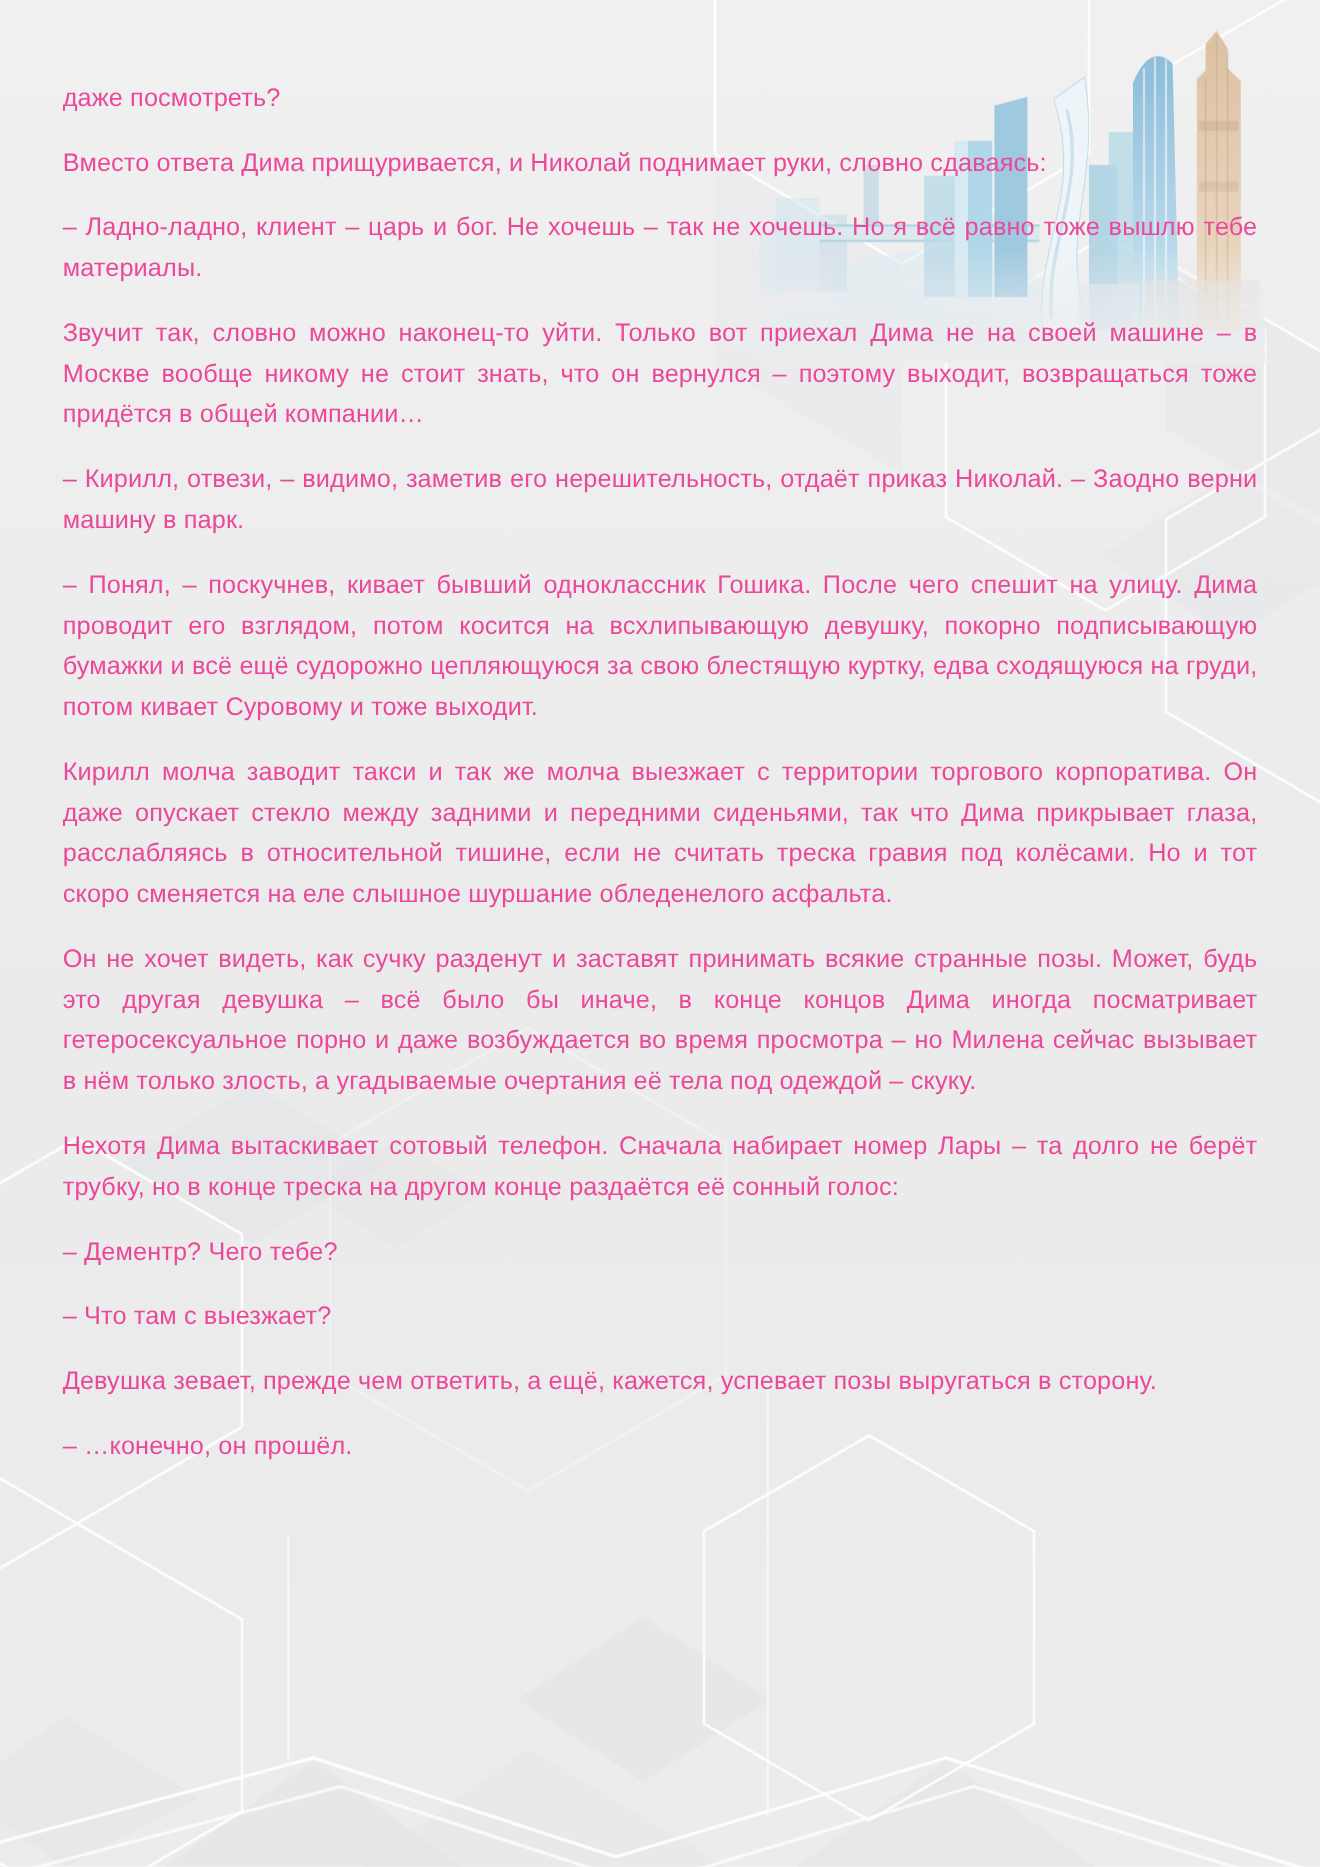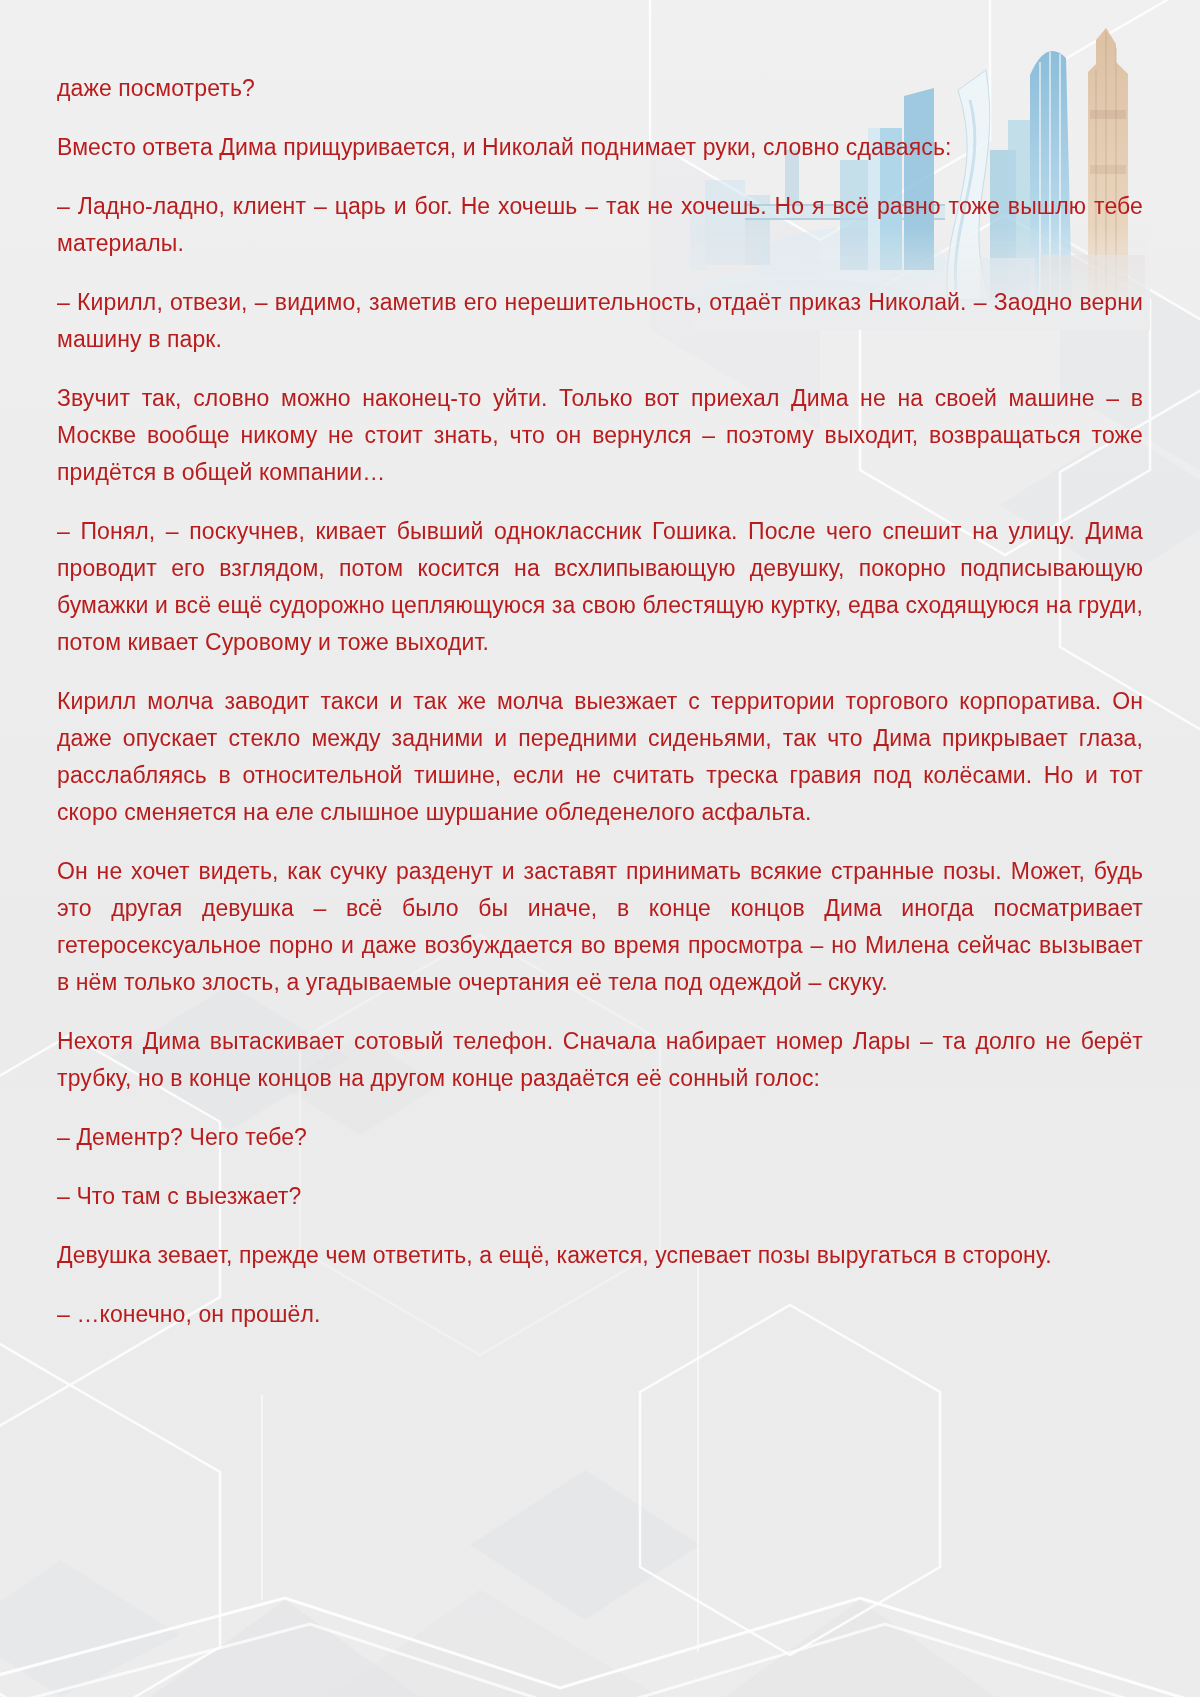--- a/index.html
+++ b/index.html
@@ -11,21 +11,21 @@
   .bg-svg{position:absolute;top:0;left:0;width:1200px;height:1697px;}
   .skyline-svg{position:absolute;top:0;left:690px;width:460px;height:330px;}
   .content{
     position:relative;
     padding:70px 57px 0 57px;
   }
   .para{
     margin:0 0 22px 0;
     font-size:23px;
     line-height:37px;
-    color:#b91c1c;
+    color:#ec4899;
     text-align:justify;
     letter-spacing:.1px;
   }
 </style>
 </head>
 <body>
 
 <svg class="bg-svg" viewBox="0 0 1200 1697" xmlns="http://www.w3.org/2000/svg" aria-hidden="true">
 
   <g>
@@ -121,23 +121,23 @@
   </g>
 
   <rect x="0" y="225" width="460" height="105" fill="url(#fadeG)"></rect>
 </svg>
 
 <div class="content">
 
 <p class="para">даже посмотреть?</p>
     <p class="para">Вместо ответа Дима прищуривается, и Николай поднимает руки, словно сдаваясь:</p>
     <p class="para">– Ладно-ладно, клиент – царь и бог. Не хочешь – так не хочешь. Но я всё равно тоже вышлю тебе материалы.</p>
+    <p class="para">Звучит так, словно можно наконец-то уйти. Только вот приехал Дима не на своей машине – в Москве вообще никому не стоит знать, что он вернулся – поэтому выходит, возвращаться тоже придётся в общей компании…</p>
     <p class="para">– Кирилл, отвези, – видимо, заметив его нерешительность, отдаёт приказ Николай. – Заодно верни машину в парк.</p>
-    <p class="para">Звучит так, словно можно наконец-то уйти. Только вот приехал Дима не на своей машине – в Москве вообще никому не стоит знать, что он вернулся – поэтому выходит, возвращаться тоже придётся в общей компании…</p>
     <p class="para">– Понял, – поскучнев, кивает бывший одноклассник Гошика. После чего спешит на улицу. Дима проводит его взглядом, потом косится на всхлипывающую девушку, покорно подписывающую бумажки и всё ещё судорожно цепляющуюся за свою блестящую куртку, едва сходящуюся на груди, потом кивает Суровому и тоже выходит.</p>
     <p class="para">Кирилл молча заводит такси и так же молча выезжает с территории торгового корпоратива. Он даже опускает стекло между задними и передними сиденьями, так что Дима прикрывает глаза, расслабляясь в относительной тишине, если не считать треска гравия под колёсами. Но и тот скоро сменяется на еле слышное шуршание обледенелого асфальта.</p>
     <p class="para">Он не хочет видеть, как сучку разденут и заставят принимать всякие странные позы. Может, будь это другая девушка – всё было бы иначе, в конце концов Дима иногда посматривает гетеросексуальное порно и даже возбуждается во время просмотра – но Милена сейчас вызывает в нём только злость, а угадываемые очертания её тела под одеждой – скуку.</p>
-    <p class="para">Нехотя Дима вытаскивает сотовый телефон. Сначала набирает номер Лары – та долго не берёт трубку, но в конце концов на другом конце раздаётся её сонный голос:</p>
+    <p class="para">Нехотя Дима вытаскивает сотовый телефон. Сначала набирает номер Лары – та долго не берёт трубку, но в конце треска на другом конце раздаётся её сонный голос:</p>
     <p class="para">– Дементр? Чего тебе?</p>
     <p class="para">– Что там с выезжает?</p>
     <p class="para">Девушка зевает, прежде чем ответить, а ещё, кажется, успевает позы выругаться в сторону.</p>
     <p class="para">– …конечно, он прошёл.</p>
   </div>
 
 </body></html>

